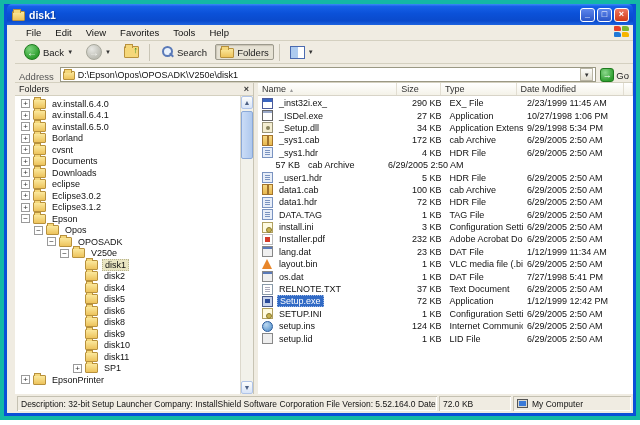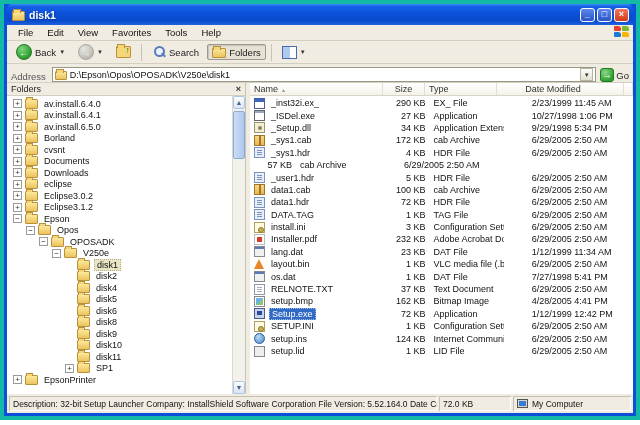--- a/index.html
+++ b/index.html
@@ -74,28 +74,28 @@
   .varrow { height:13px; background:linear-gradient(180deg,#FDFDFB,#D8E4F8); border:1px solid #B0C4E8; border-radius:2px; color:#4D6185; font-size:7px; text-align:center; line-height:12px; }
   .vtrack { flex:1; position:relative; }
   .vthumb { position:absolute; top:2px; left:0; width:100%; height:48px; background:linear-gradient(90deg,#CBDCF6,#AEC8EE); border:1px solid #8AA8D8; border-radius:2px; }
 
   .splitter { width:4px; background:#F0ECE2; }
 
   .rightpane { flex:1; display:flex; flex-direction:column; background:#fff; overflow:hidden; }
   .col-heads { display:flex; height:13px; background:linear-gradient(180deg,#FFFFFF,#F4F2E8); border-bottom:1px solid #D8D4C8; font-size:9px; color:#333; }
   .col { display:flex; align-items:center; padding:0 4px; border-right:1px solid #E2DED2; height:100%; }
   .col .sort { font-size:6px; color:#999; margin-left:4px; }
-  .col.c-size { justify-content:center; }
+  .col.c-size { justify-content:flex-start; }
   .files { flex:1; overflow:hidden; padding-top:1px; }
   .frow { display:flex; align-items:center; height:12.4px; font-size:9px; color:#111; white-space:nowrap; }
   .fcell { padding:0 4px; overflow:hidden; }
   .c-name { width:148px; display:flex; align-items:center; }
   .c-size { width:46px; text-align:right; }
   .c-type { width:80px; }
-  .c-date { width:114px;margin-left:24px; }
+  .c-date { width:114px; }
   .fname { padding:0 2px; }
   .frow.sel .fname { background:#316AC5; color:#fff; border:1px dotted #9CB8E4; }
 
   
   .fi { width:11px; height:11px; position:relative; flex:0 0 auto; margin-right:4px; }
   .fi-application { background:#fff; border:1px solid #4A5A9A; }
   .fi-application::before { content:""; position:absolute; top:0; left:0; right:0; height:3px; background:#3A66C0; }
   .fi-window { background:#fff; border:1px solid #666; }
   .fi-window::before { content:""; position:absolute; top:0; left:0; right:0; height:2px; background:#9AA8C8; }
   .fi-dll { background:#F4EED2; border:1px solid #9A9478; }
@@ -138,21 +138,21 @@
     <div class="titlebar">
       <span class="folderico" style="width:13px;height:10px;"></span>
       <span class="title-text">disk1</span>
       <span class="tb-btns">
         <span class="tb-btn">_</span>
         <span class="tb-btn">□</span>
         <span class="tb-btn close">×</span>
       </span>
     </div>
 
-    <div style="flex:1; display:flex; flex-direction:column; background:#F0ECE2; overflow:hidden;">
+    <div style="flex:1; display:flex; flex-direction:column; background:#F0ECE2; overflow:hidden;padding-left:8px;">
 
       <div class="menubar chrome">
         <span id="menu-items" style="display:flex;">
             <span class="menu-item">File</span>
             <span class="menu-item">Edit</span>
             <span class="menu-item">View</span>
             <span class="menu-item">Favorites</span>
             <span class="menu-item">Tools</span>
             <span class="menu-item">Help</span>
           </span>
@@ -530,29 +530,20 @@
               </div>
               <div class="frow">
                 <div class="fcell c-name">
                   <span class="fi fi-txt"></span>
                   <span class="fname">RELNOTE.TXT</span>
                 </div>
                 <div class="fcell c-size">37 KB</div>
                 <div class="fcell c-type">Text Document</div>
                 <div class="fcell c-date">6/29/2005 2:50 AM</div>
               </div>
-              <div class="frow">
-                <div class="fcell c-name">
-                  <span class="fi fi-bmp"></span>
-                  <span class="fname">setup.bmp</span>
-                </div>
-                <div class="fcell c-size">162 KB</div>
-                <div class="fcell c-type">Bitmap Image</div>
-                <div class="fcell c-date">4/28/2005 4:41 PM</div>
-              </div>
               <div class="frow sel">
                 <div class="fcell c-name">
                   <span class="fi fi-setup"></span>
                   <span class="fname">Setup.exe</span>
                 </div>
                 <div class="fcell c-size">72 KB</div>
                 <div class="fcell c-type">Application</div>
                 <div class="fcell c-date">1/12/1999 12:42 PM</div>
               </div>
               <div class="frow">

